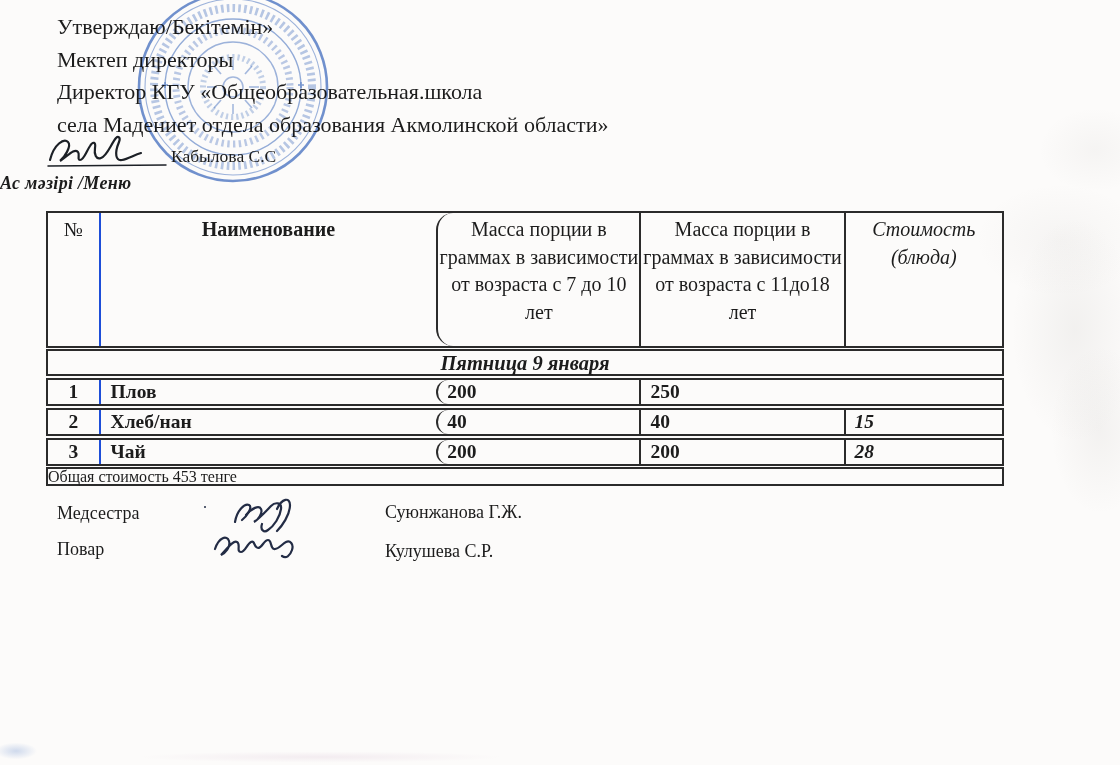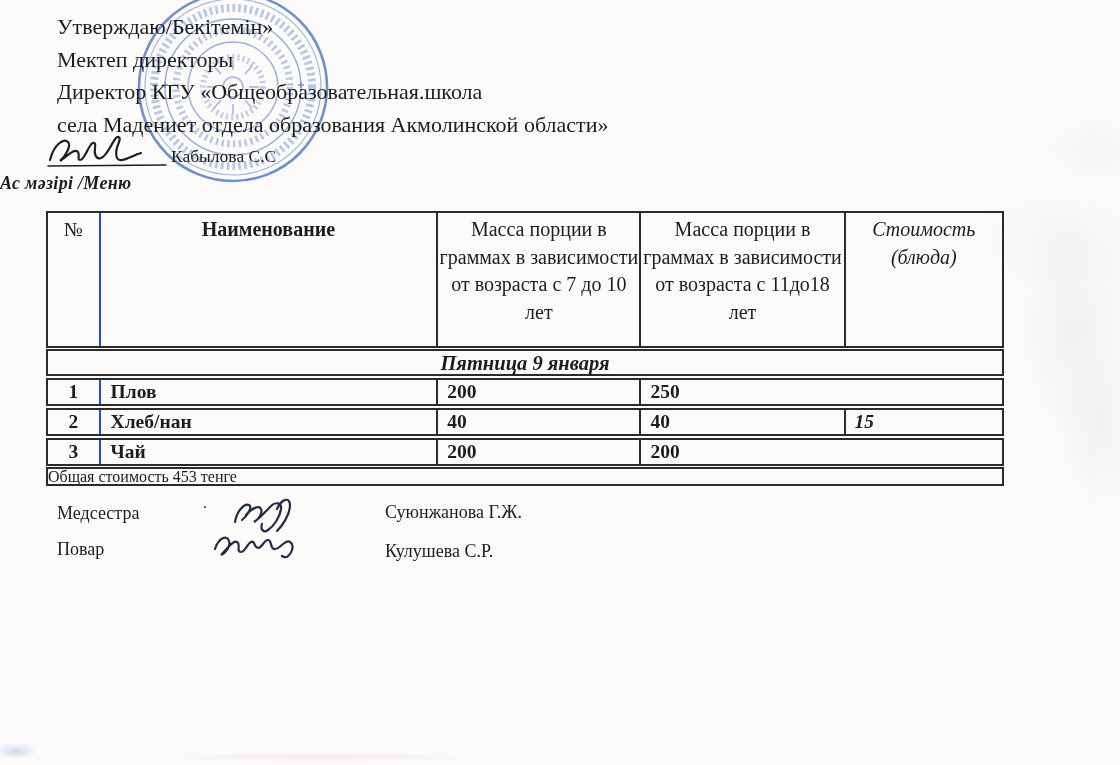--- a/index.html
+++ b/index.html
@@ -26,21 +26,21 @@
   .sig1{left:44px;top:130px;}
   .approver{left:171px;top:146px;font-size:17.5px;}
   
   .title{left:0;top:173px;width:1085px;text-align:left;font-size:18px;font-weight:700;font-style:italic;letter-spacing:.3px;}
   
   .menu-table{left:46px;top:211px;width:958px;}
   .trow{display:flex;border:2px solid #2b2b2b;box-sizing:border-box;background:transparent;}
   .trow .cell{box-sizing:border-box;}
   .c1{width:5.3%;}
   .c2{width:35.4%;border-left:2px solid #1d4ed8;font-weight:bold;}
-  .c3{width:21.3%;border-left:2px solid #2b2b2b;}
+  .c3{width:21.3%;border-left:2px solid #2b2b2b;border-radius:17px;}
   .c4{width:21.4%;border-left:2px solid #2b2b2b;}
   .c5{flex:1;border-left:2px solid #2b2b2b;font-style:italic;}
   .header-row{height:137px;font-size:20px;}
   .header-row .cell{text-align:center;padding-top:3px;line-height:27.5px;}
   .day-band{height:27px;margin-top:1px;justify-content:center;align-items:center;
             font-style:italic;font-weight:700;font-size:20.5px;line-height:24px;}
   .data-row{height:28px;margin-top:2px;font-size:19.5px;}
   .data-row .cell{display:flex;align-items:center;}
   .data-row .c1{justify-content:center;font-weight:700;}
   .data-row .c2{padding-left:10px;}
@@ -126,20 +126,21 @@
     <div class="cell c3">40</div>
     <div class="cell c4">40</div>
     <div class="cell c5">15</div>
   </div>
 
   <div class="trow data-row">
     <div class="cell c1">3</div>
     <div class="cell c2">Чай</div>
     <div class="cell c3">200</div>
     <div class="cell c4">200</div>
+    <div class="cell c5">28</div>
   </div>
 
   <div class="trow total-band">Общая стоимость 453 тенге</div>
 </div>
 
 <div class="abs role-1">Медсестра</div>
 <div class="abs name-1">Суюнжанова Г.Ж.</div>
 <div class="abs role-2">Повар</div>
 <div class="abs name-2">Кулушева С.Р.</div>
 

